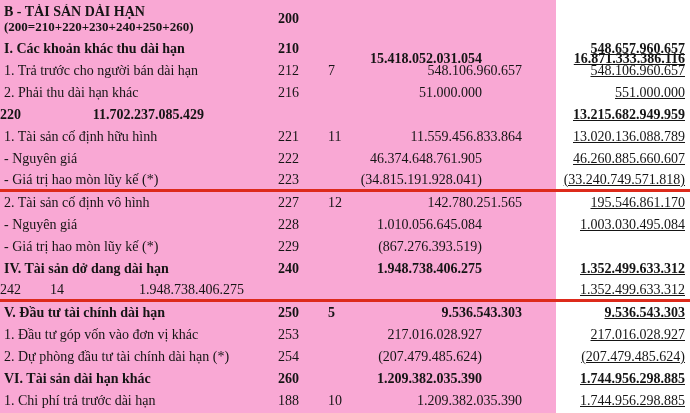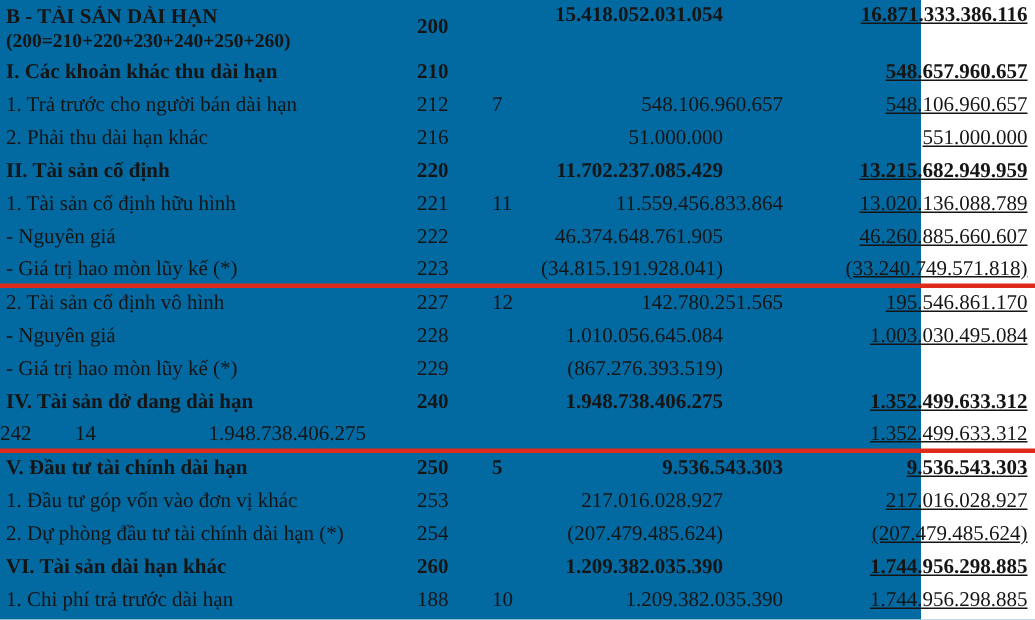--- a/index.html
+++ b/index.html
@@ -3,38 +3,38 @@
 <meta charset="utf-8">
 <style>
   * { box-sizing: border-box; margin: 0; padding: 0; }
   html, body {
     width: 690px; height: 413px;
     background: #ffffff;
     overflow: hidden;
     font-family: "Liberation Serif", "DejaVu Serif", serif;
     color: #151515;
   }
-  .sheet { width: 614px; height: 413px; background: #0369a1; }
+  .sheet { width: 556px; height: 413px; background: #f9a8d4; }
   .row {
     display: flex;
     align-items: center;
     height: 22px;
     width: 690px;
   }
   .row.header-row { height: 38px; }
   .row.bold { font-weight: bold; }
   .row.redline { border-bottom: 3px solid #dd2a1b; }
   .cell { white-space: nowrap; font-size: 14px; line-height: 1.1; }
   .cell.label { width: 278px; padding-left: 4px; overflow: hidden; }
   .header-row .cell.label { display: flex; flex-direction: column; justify-content: center; }
   .cell.code { width: 44px; }
   .cell.note { width: 40px; padding-left: 6px; }
   .cell.v1 { width: 160px; text-align: right; }
   .cell.v2 { flex: 1; text-align: right; padding-right: 5px; text-decoration: underline; }
-  .header-row .cell.v1, .header-row .cell.v2 { align-self: flex-start; padding-top: 3px; }
+  .header-row .cell.v1, .header-row .cell.v2 { align-self: flex-start; padding-top: 3px; margin-top: 48px; }
   .sub { font-size: 13px; }
   .sub:empty, .note:empty { display: none; }
 </style>
 </head>
 <body>
 
 <div class="sheet">
   <div class="row bold header-row">
     <div class="cell label">
       <span class="lbl">B - TÀI SẢN DÀI HẠN</span>
@@ -72,24 +72,20 @@
       <span class="lbl">2. Phải thu dài hạn khác</span>
       
     </div>
     <div class="cell code">216</div>
 
     <div class="cell v1">51.000.000</div>
     <div class="cell v2">551.000.000</div>
   </div>
 
   <div class="row bold">
-    <div class="cell label">
-      <span class="lbl">II. Tài sản cố định</span>
-      
-    </div>
     <div class="cell code">220</div>
 
     <div class="cell v1">11.702.237.085.429</div>
     <div class="cell v2">13.215.682.949.959</div>
   </div>
 
   <div class="row">
     <div class="cell label">
       <span class="lbl">1. Tài sản cố định hữu hình</span>
       

